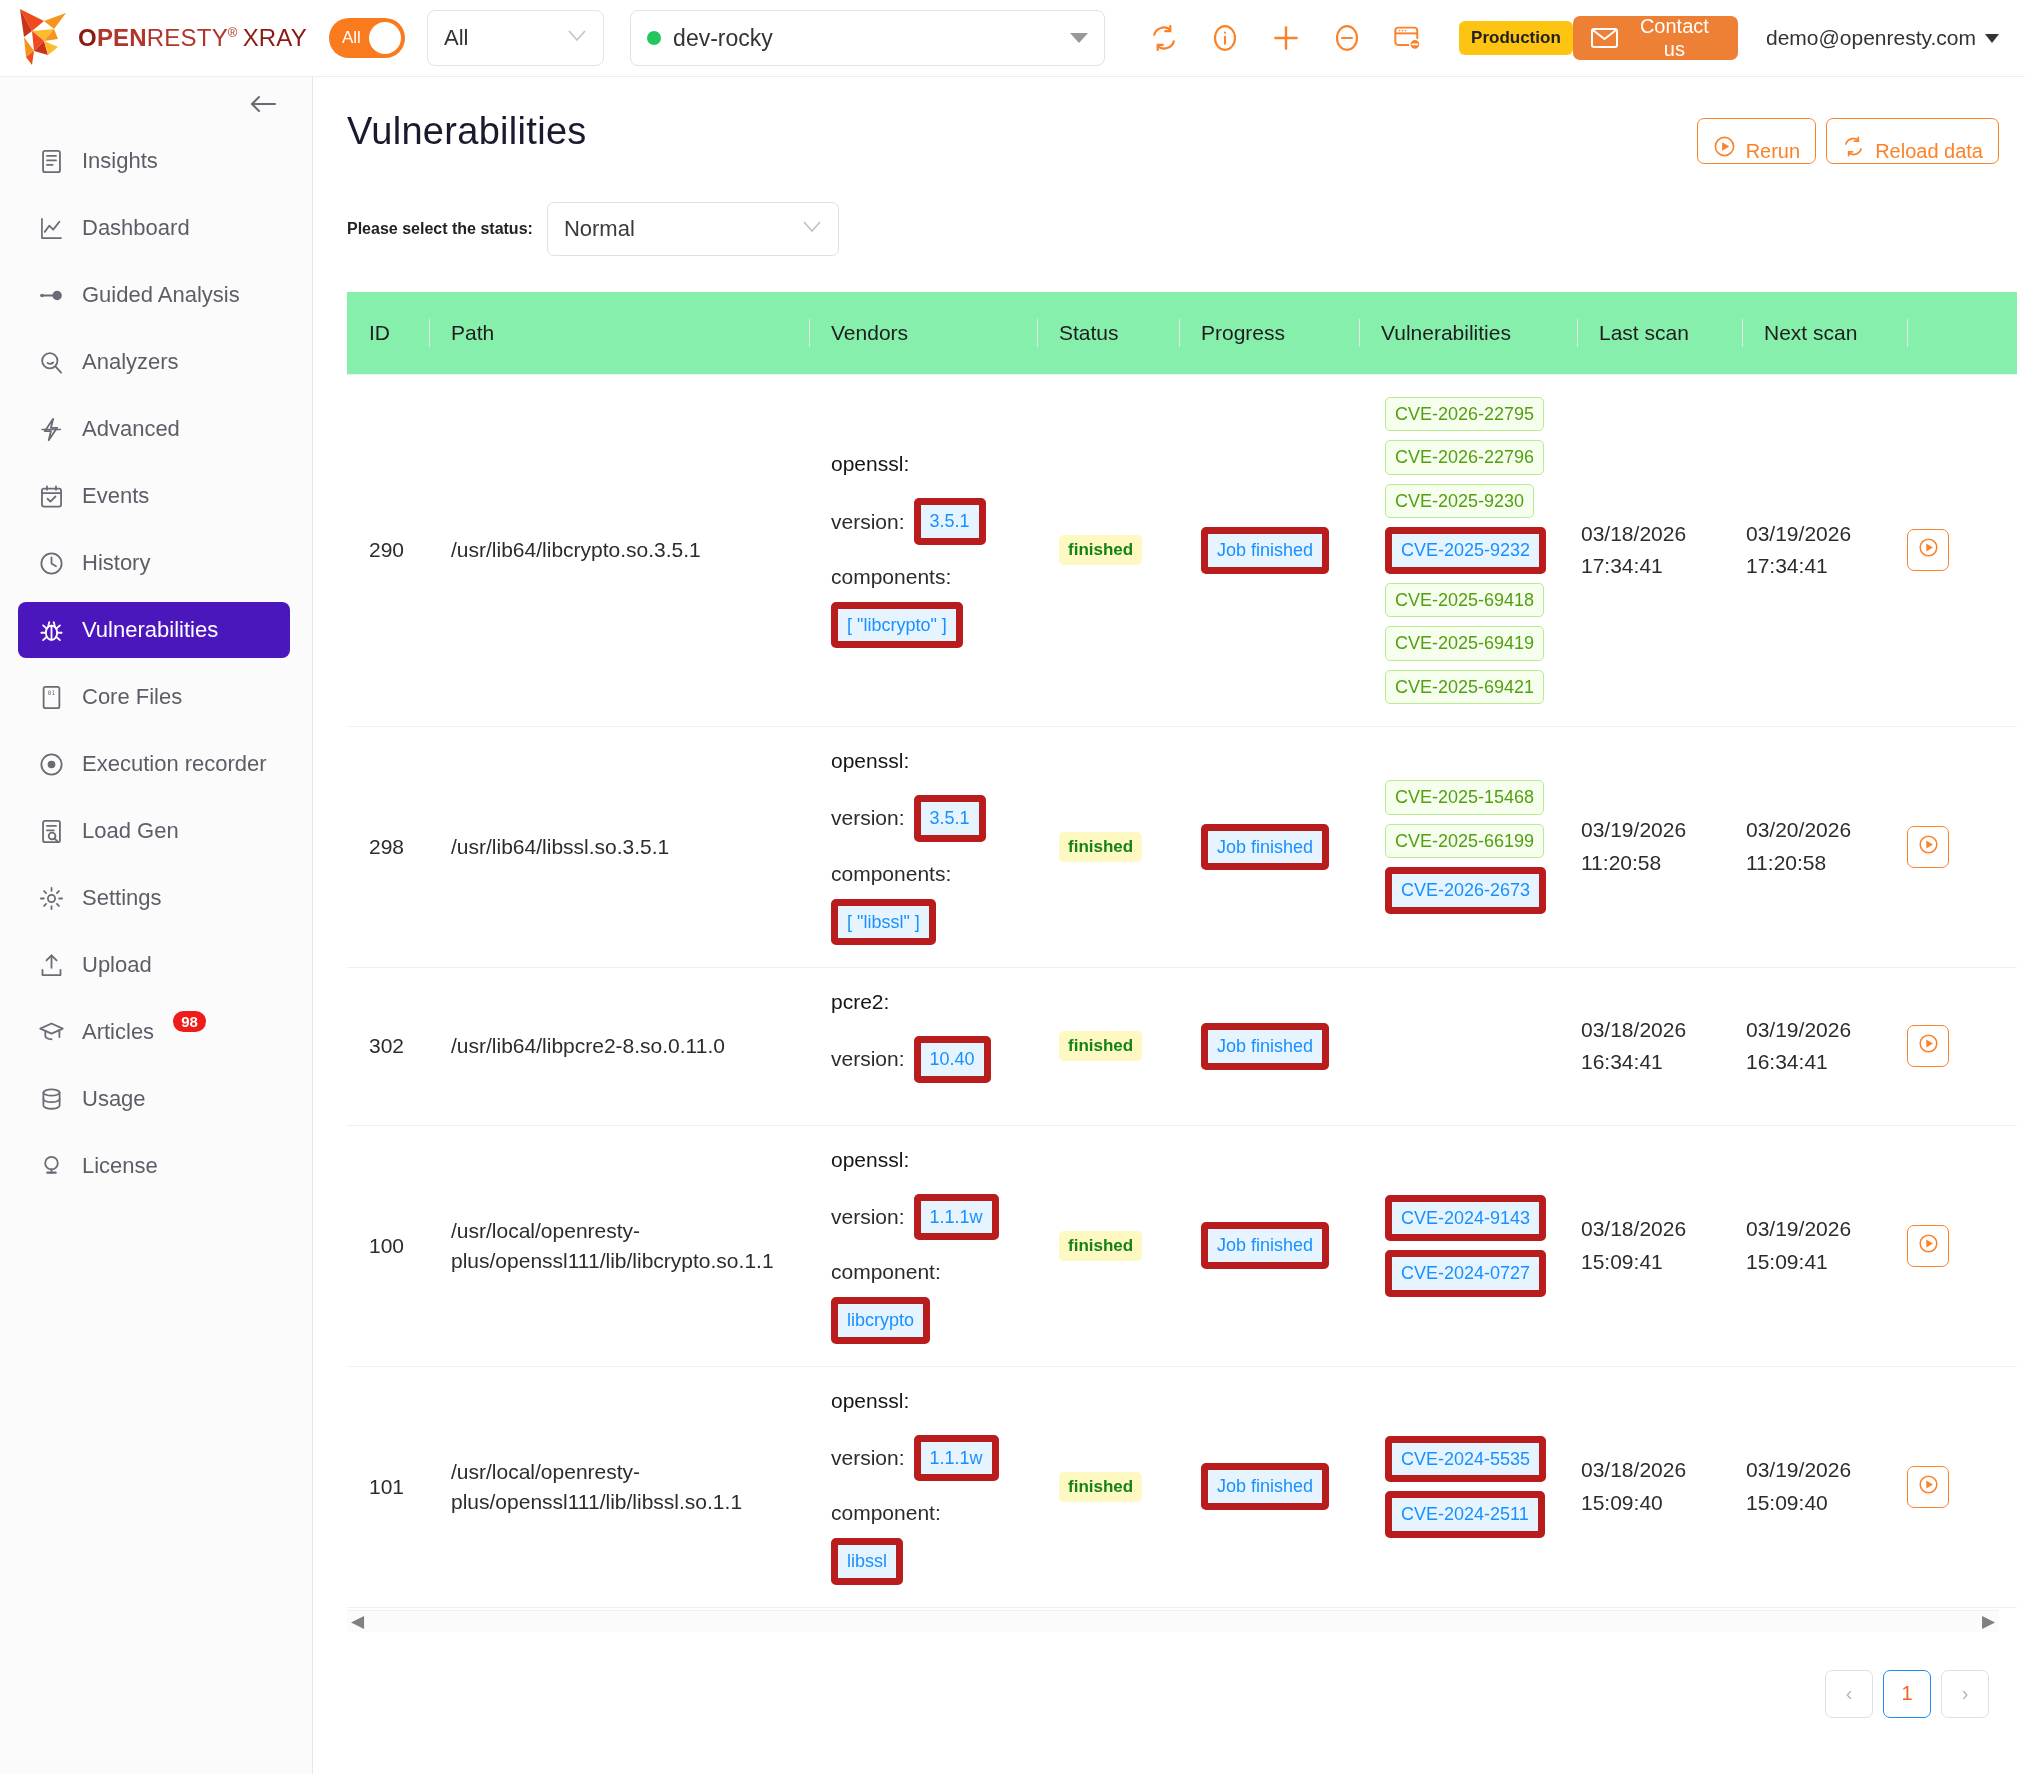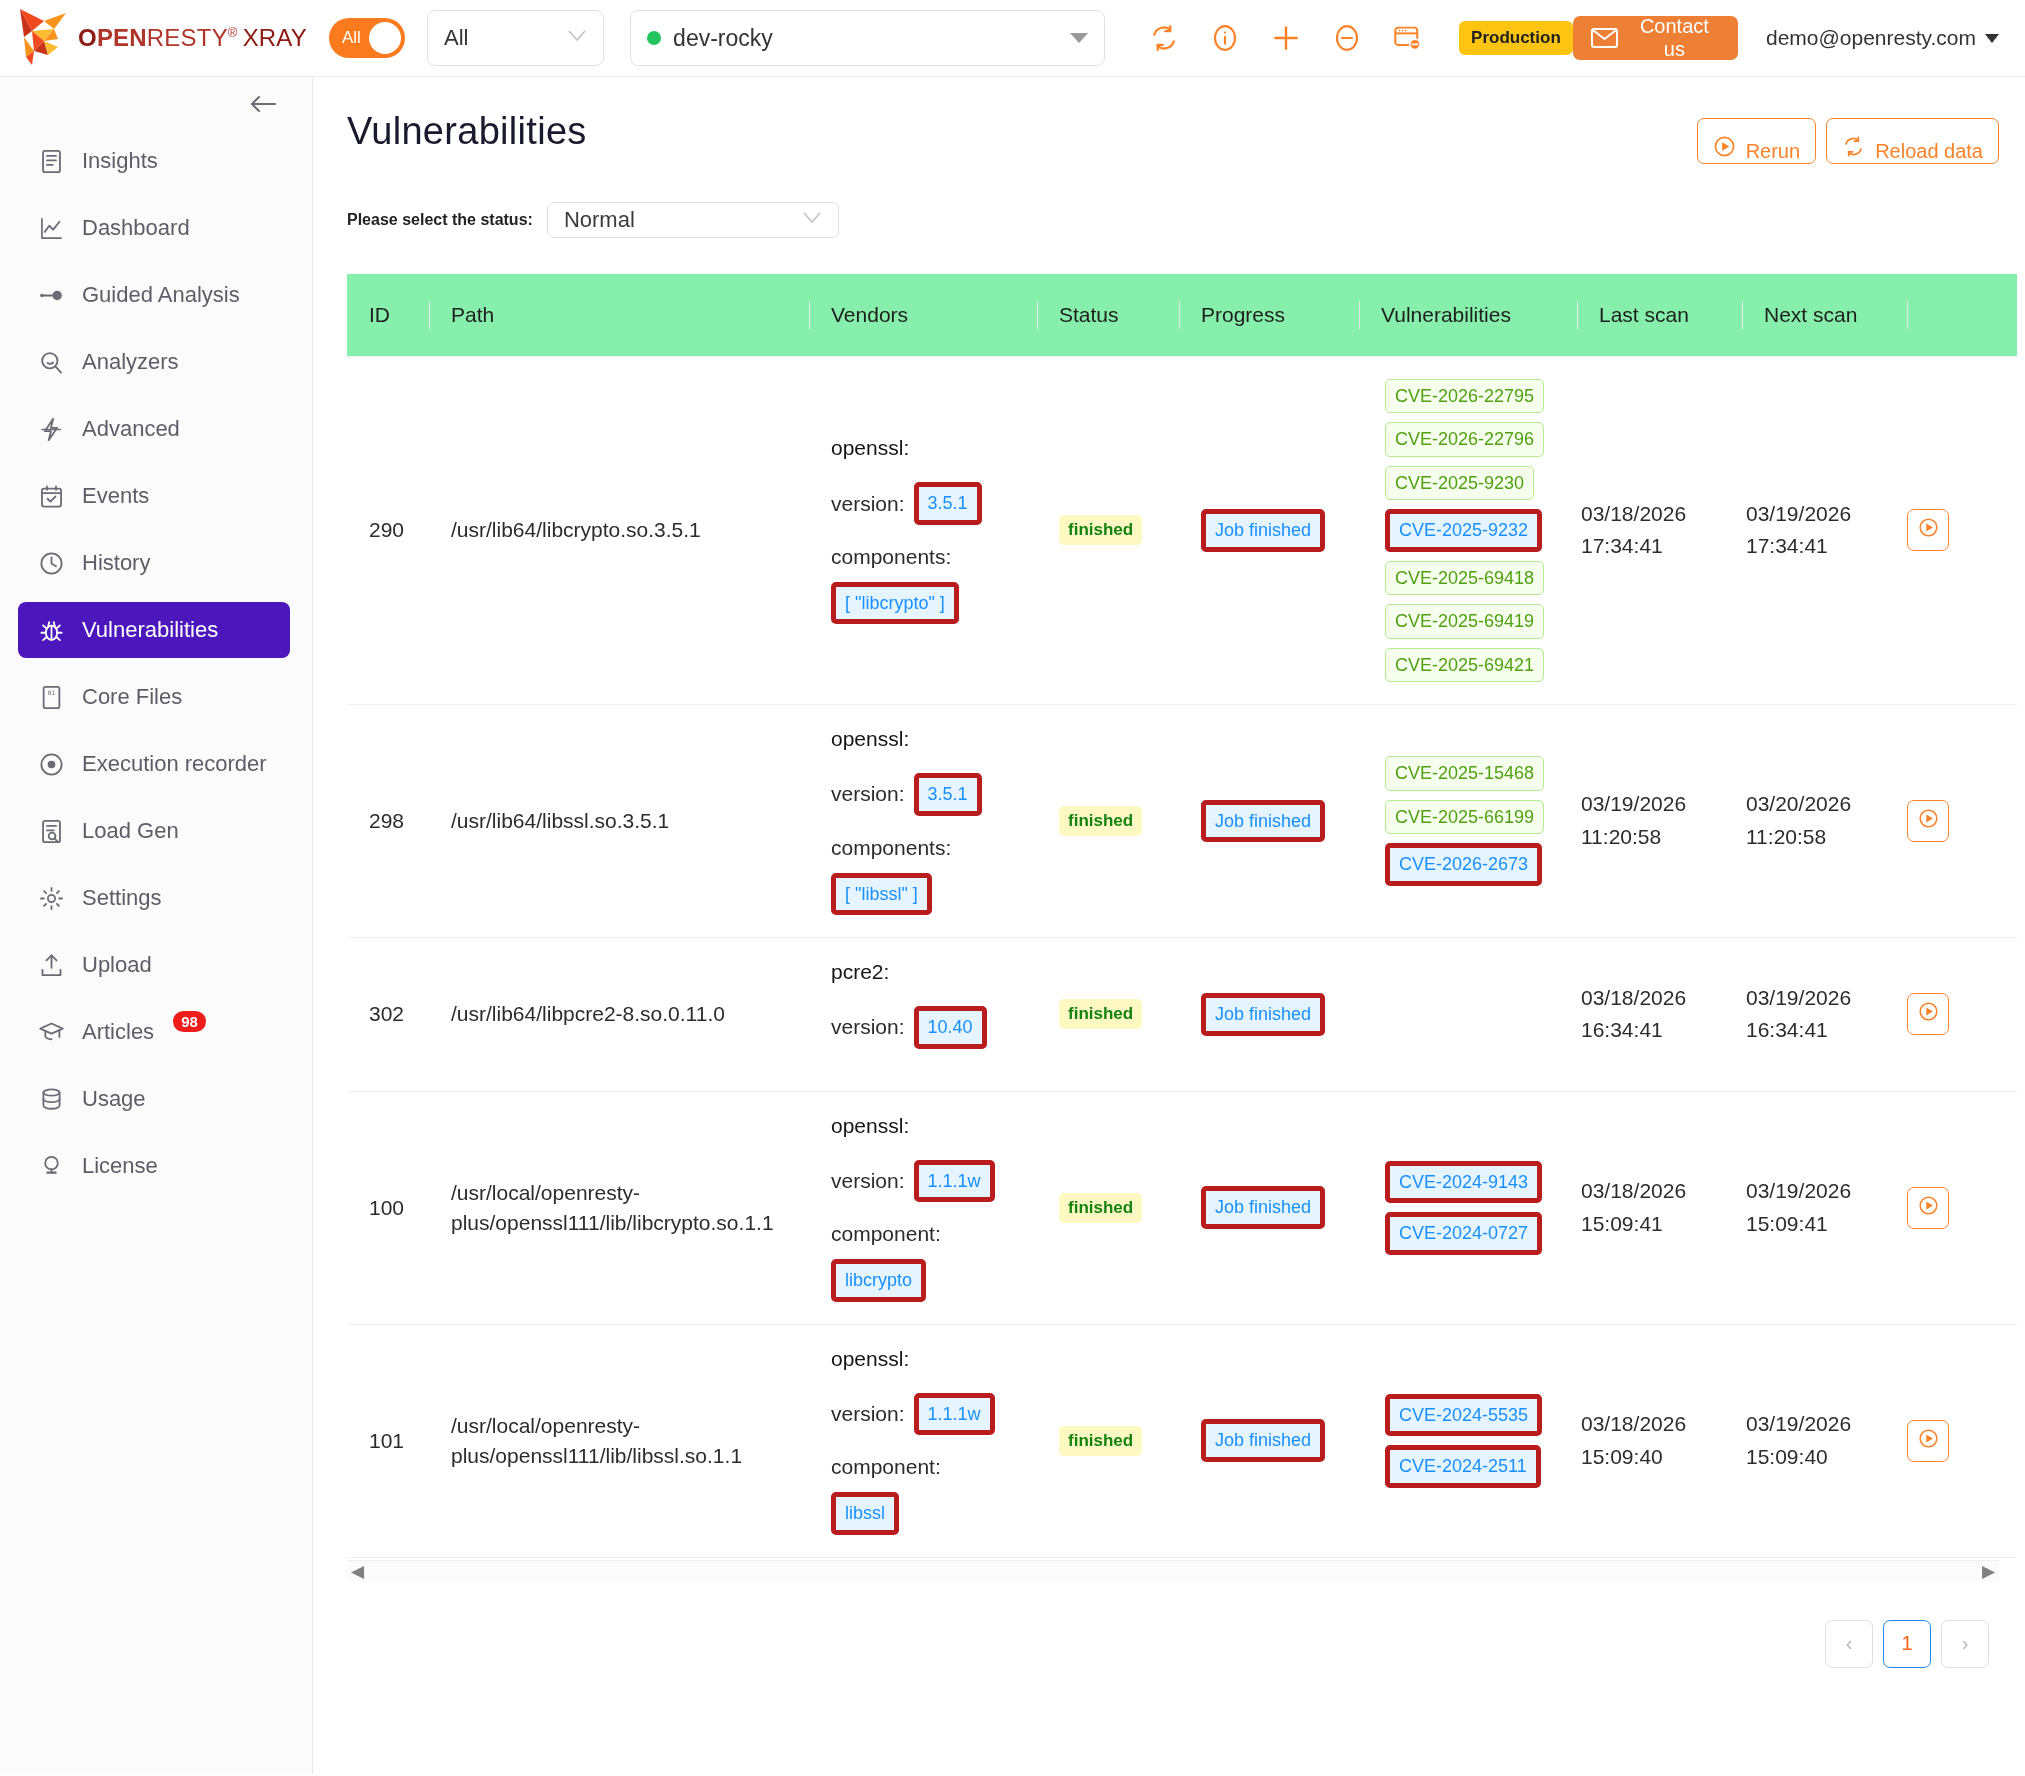--- a/index.html
+++ b/index.html
@@ -128,21 +128,21 @@
   .obtn {
     border: 1px solid #fb8228; color: #fb8228; background: #fff;
     border-radius: 7px; height: 46px; padding: 0 15px;
     display: flex; align-items: flex-end; gap: 10px;
     font-size: 20px; cursor: pointer; font-family: inherit; white-space: nowrap;
   }
 
   .filter-row { display: flex; align-items: center; gap: 14px; margin-top: 38px; }
   .filter-label { font-size: 16px; font-weight: bold; color: #222; }
   .filter-select {
-    width: 292px; height: 36px; border: 1px solid #e0e0e0; border-radius: 7px;
+    width: 292px; height: 54px; border: 1px solid #e0e0e0; border-radius: 7px;
     display: flex; align-items: center; padding: 0 16px; cursor: pointer; background:#fff;
   }
   .filter-select .select-text { font-size: 22px; color: #3b3b3b; }
 
   
   .table-wrap { margin-top: 36px; }
   table.vt { width: 100%; border-collapse: collapse; table-layout: fixed; }
   table.vt thead th {
     background: #86efac; text-align: left;
     font-size: 21px; font-weight: 400; color: #1e1e1e;
@@ -174,21 +174,21 @@
 
   .path-cell { line-height: 1.42; word-break: break-word; padding-left: 22px; padding-right: 18px; }
   .vendor-name { font-weight: normal; font-size: 21px; color: #151515; margin-bottom: 22px; }
   .vendor-line { display: flex; align-items: center; gap: 9px; font-size: 21px; color: #2c2c2c; margin-bottom: 20px; }
   .vendor-sub { font-size: 21px; color: #2c2c2c; margin-bottom: 13px; }
 
   .tag {
     display: inline-block; border-radius: 5px; font-size: 18px;
     padding: 5px 9px; white-space: nowrap; line-height: 1.25;
   }
-  .tag-blue { background: #e6f4ff; border: 5px solid #b91c1c; color: #1890ff; }
+  .tag-blue { background: #e6f4ff; border: 7px solid #b91c1c; color: #1890ff; }
   .tag-green { background: #f6ffed; border: 1px solid #b7eb8f; color: #52a012; }
   .badge-finished {
     display: inline-block; background: #fef9c3; color: #158214;
     font-weight: bold; font-size: 17px; border-radius: 5px; padding: 5px 9px;
   }
   .cve-list { display: flex; flex-direction: column; gap: 9px; align-items: flex-start; padding-left: 4px; }
   .cve-list .tag { cursor: pointer; }
   .date-cell { line-height: 1.55; font-size: 21px; color: #2c2c2c; padding-left: 4px; }
   .act-btn {
     width: 42px; height: 42px; border: 1px solid #fb8228; border-radius: 7px;

